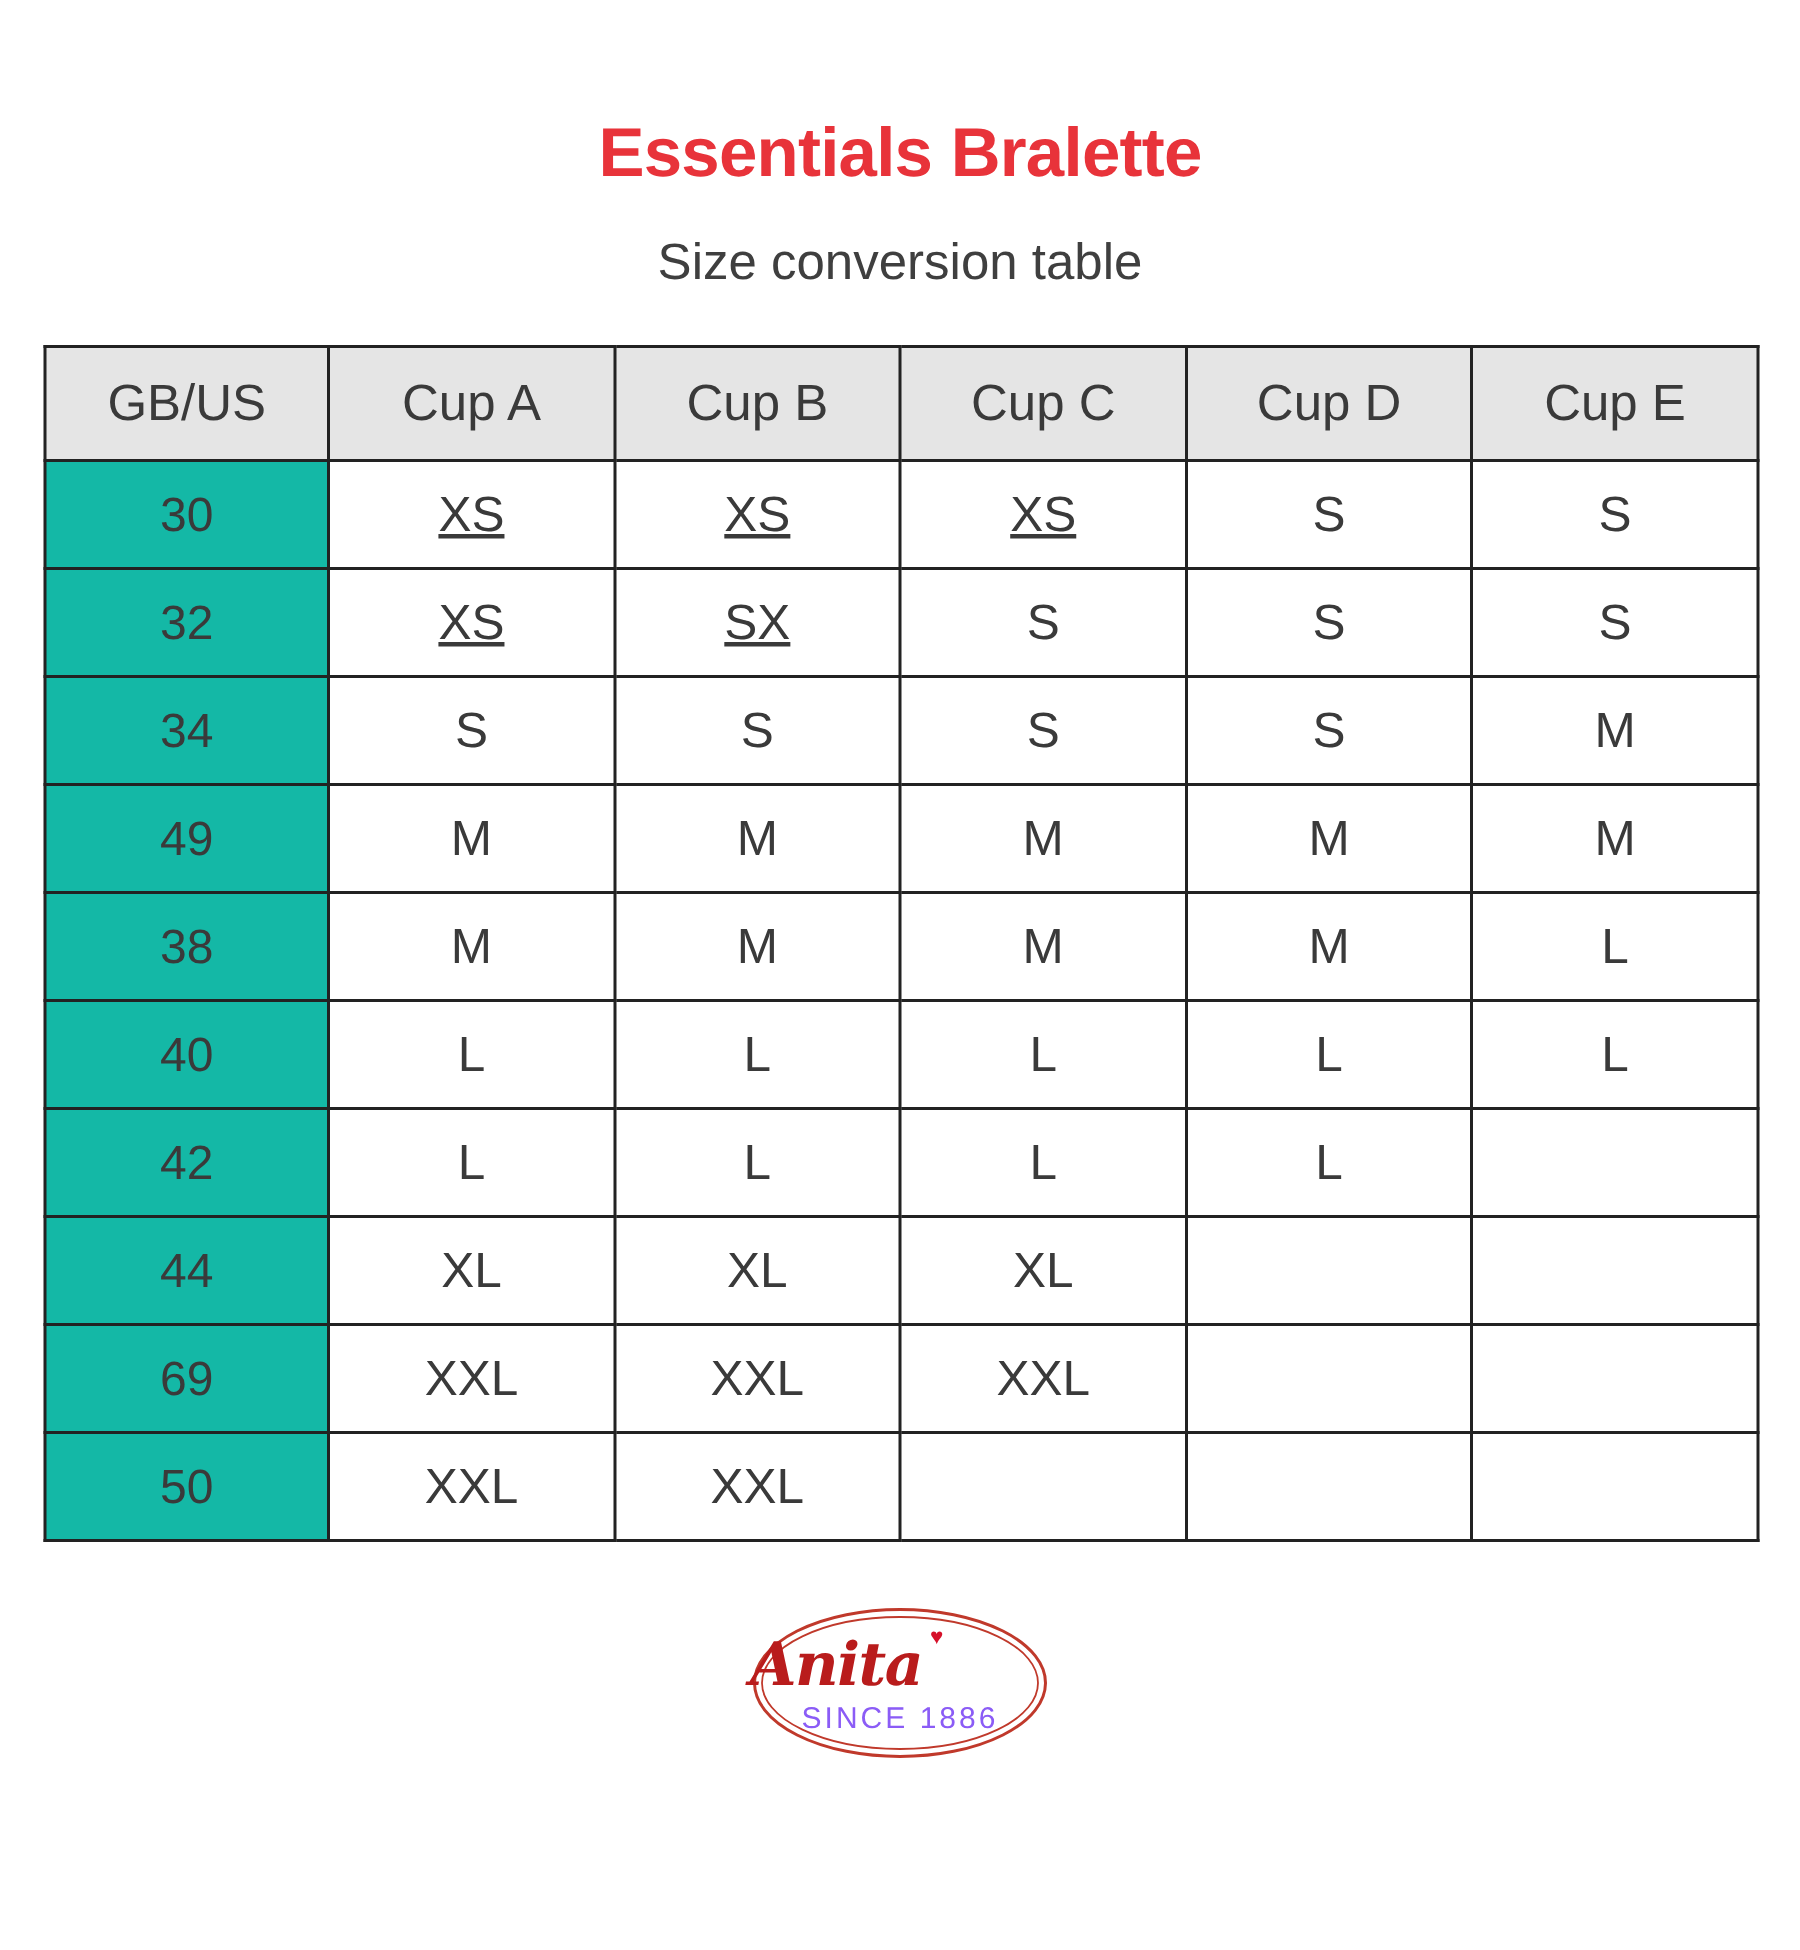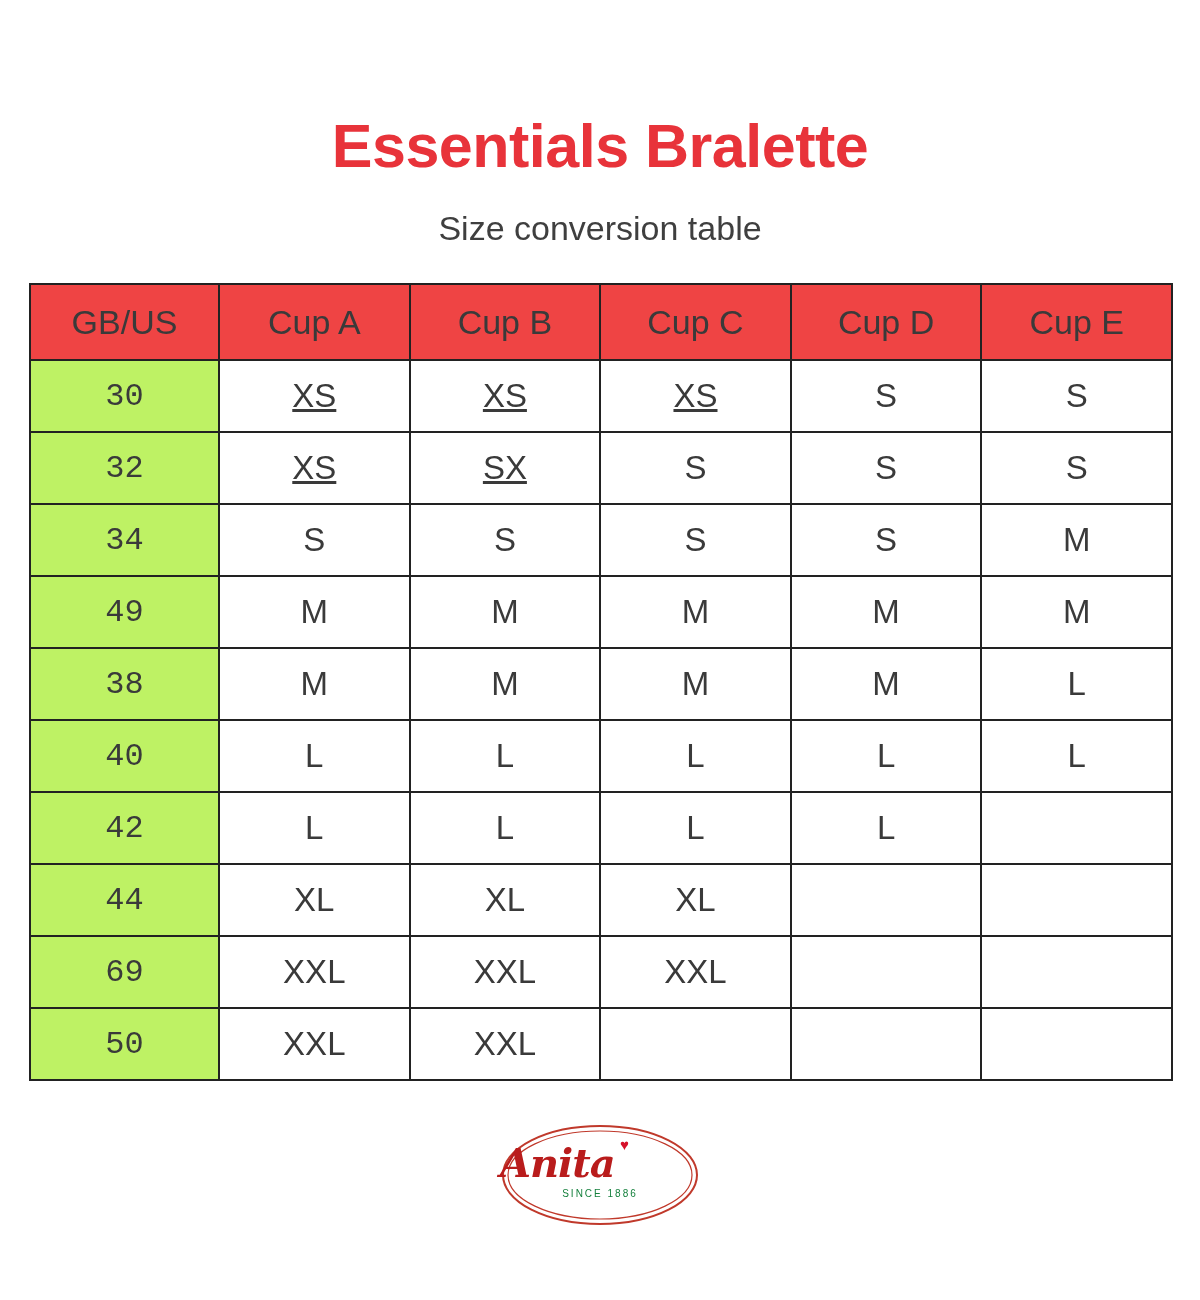--- a/index.html
+++ b/index.html
@@ -20,22 +20,22 @@
     height: 1300px;
     position: relative;
     box-sizing: border-box;
     display: flex;
     flex-direction: column;
     align-items: center;
   }
 
   
   .title {
-    margin-top: 116px;
-    font-size: 61px;
+    margin-top: 78px;
+    font-size: 46px;
     font-weight: bold;
     letter-spacing: -0.5px;
     color: #e8333a;
     line-height: 1;
     text-align: center;
   }
   .subtitle {
     margin-top: 34px;
     font-size: 34px;
     font-weight: normal;
@@ -67,26 +67,25 @@
     font-size: 33px;
     font-weight: normal;
     color: #3a3a3a;
     padding: 0;
     background: #ffffff;
   }
   table.size-table th {
     font-size: 34px;
     font-weight: normal;
     height: 74px;
-    background: #ef4444;
+    background: #e5e5e5;
   }
   table.size-table td.rowhead {
-    background: #bef264;
+    background: #14b8a6;
     font-size: 32px;
-    font-family: Liberation Mono, monospace;
   }
 
   
   td.sz-xs  { background: #fdfaea; text-decoration: underline; }
   td.sz-s   { background: #fbefcb; }
   td.sz-m   { background: #f7caa9; }
   td.sz-l   { background: #ddeeda; }
   td.sz-xl  { background: #92c67d; }
   td.sz-xxl { background: #9dc3e6; }
   td.sz-none{ background: #ffffff; }
@@ -127,23 +126,23 @@
     color: #d6112a;
     line-height: 1;
   }
   .logo-since {
     position: absolute;
     top: 66px;
     left: 0;
     width: 200px;
     text-align: center;
     font-family: "Liberation Sans", sans-serif;
-    font-size: 10px;
+    font-size: 20px;
     letter-spacing: 2px;
-    color: #15803d;
+    color: #8b5cf6;
     line-height: 1;
   }
 </style>
 </head>
 <body>
 
 <div class="page">
 
   <div class="title">Essentials Bralette</div>
 

